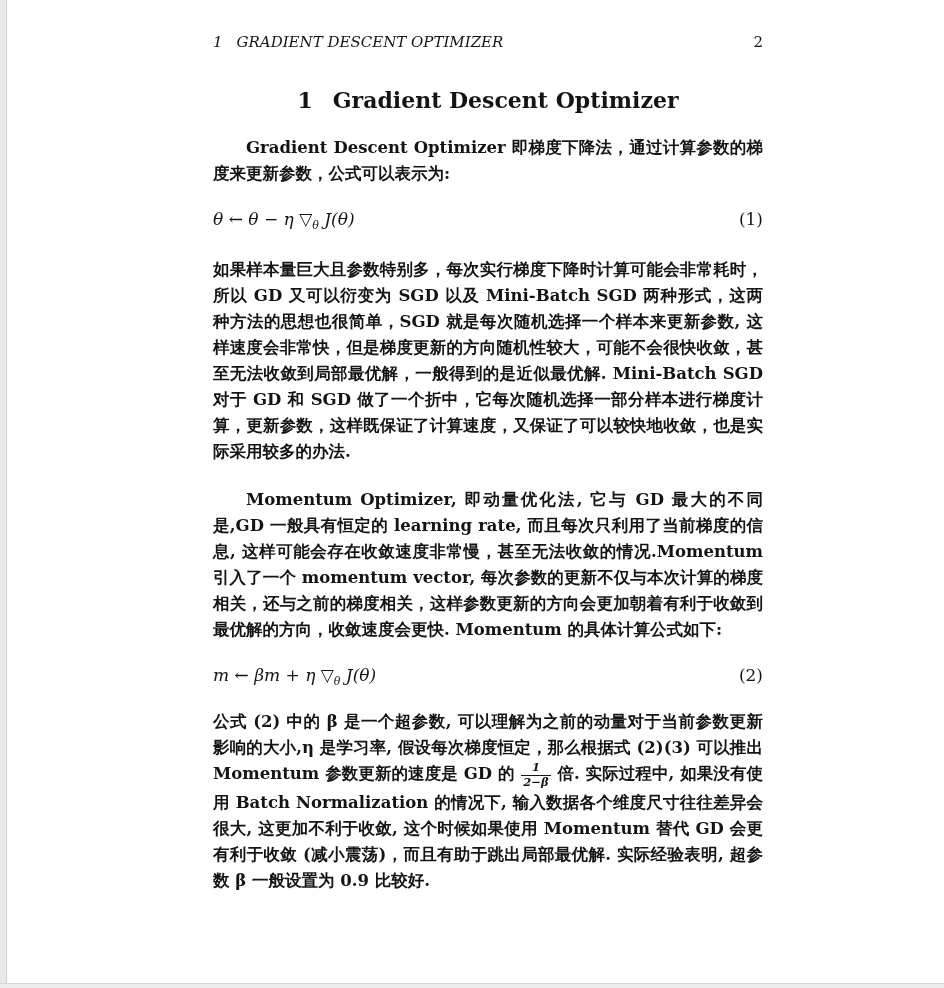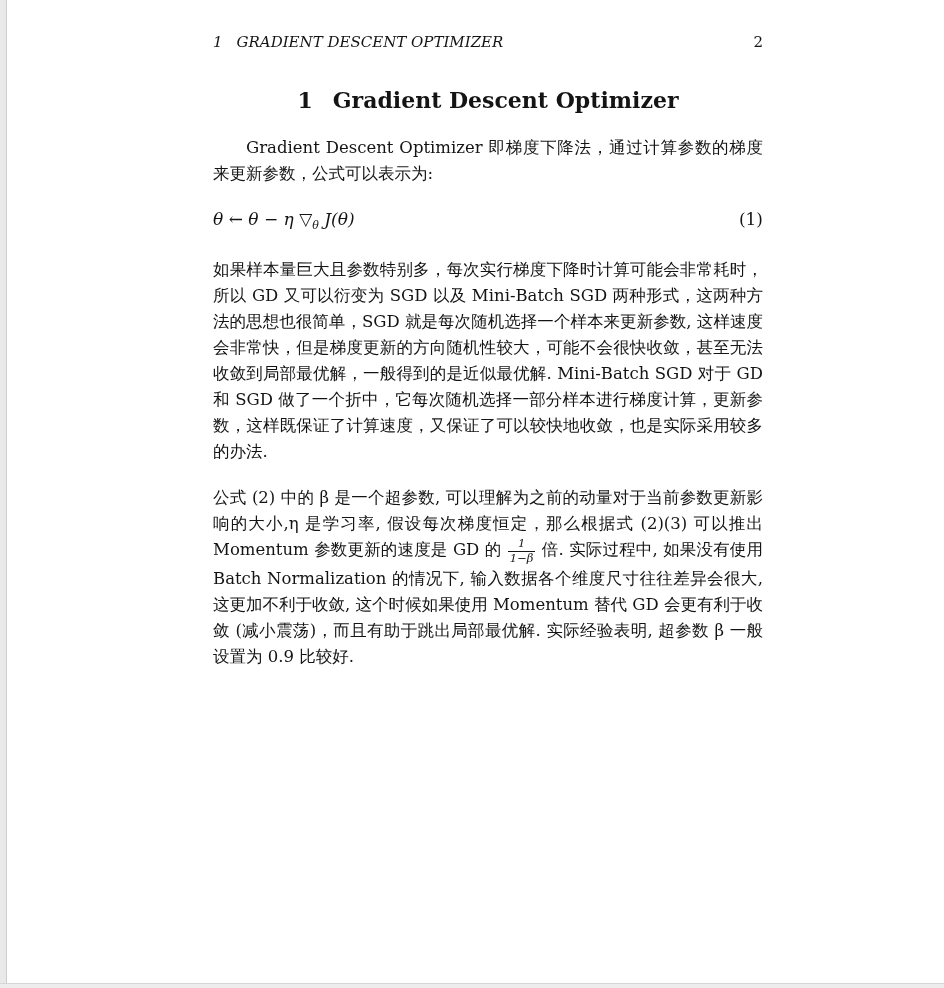--- a/index.html
+++ b/index.html
@@ -56,20 +56,21 @@
   }
   .section-heading .sec-num { margin-right: 20px; }
   .section-heading.second { margin-top: 32px; }
 
   p.body-par {
     font-size: 16.5px;
     line-height: 26px;
     text-align: justify;
     margin: 0;
     word-break: break-word;
+    font-weight: bold;
   }
   p.first-indent { text-indent: 33px; }
   .mt-after-heading { margin-top: 22px !important; }
 
   .equation {
     position: relative;
     text-align: left;
     font-size: 17px;
     height: 26px;
     line-height: 24px;
@@ -128,20 +129,25 @@
   <p class="body-par first-indent mt-after-heading">Gradient Descent Optimizer 即梯度下降法，通过计算参数的梯度来更新参数，公式可以表示为:</p>
 
   <div class="equation eq1">
     <span class="eq-body"><span>θ ← θ − η </span><span class="nabla">▽</span><sub>θ</sub><span> J(θ)</span></span>
     <span class="eq-number">(1)</span>
   </div>
 
   <p class="body-par">如果样本量巨大且参数特别多，每次实行梯度下降时计算可能会非常耗时，所以 GD 又可以衍变为 SGD 以及 Mini-Batch SGD 两种形式，这两种方法的思想也很简单，SGD 就是每次随机选择一个样本来更新参数, 这样速度会非常快，但是梯度更新的方向随机性较大，可能不会很快收敛，甚至无法收敛到局部最优解，一般得到的是近似最优解. Mini-Batch SGD 对于 GD 和 SGD 做了一个折中，它每次随机选择一部分样本进行梯度计算，更新参数，这样既保证了计算速度，又保证了可以较快地收敛，也是实际采用较多的办法.</p>
 
 
+  <p class="body-par first-indent mt-after-heading">Momentum Optimizer, 即动量优化法, 它与 GD 最大的不同是,GD 一般具有恒定的 learning rate, 而且每次只利用了当前梯度的信息, 这样可能会存在收敛速度非常慢，甚至无法收敛的情况.Momentum 引入了一个 momentum vector, 每次参数的更新不仅与本次计算的梯度相关，还与之前的梯度相关，这样参数更新的方向会更加朝着有利于收敛到最优解的方向，收敛速度会更快. Momentum 的具体计算公式如下:</p>
 
+  <div class="equation eq2">
+    <span class="eq-body"><span>m ← βm + η </span><span class="nabla">▽</span><sub>θ</sub><span> J(θ)</span></span>
+    <span class="eq-number">(2)</span>
+  </div>
 
 
   <p class="body-par mt-after-eq">
-    <span>公式 (2) 中的 β 是一个超参数, 可以理解为之前的动量对于当前参数更新影响的大小,η 是学习率, 假设每次梯度恒定，那么根据式 (2)(3) 可以推出 Momentum 参数更新的速度是 GD 的 </span><span class="frac"><span class="fnum">1</span><span class="fden">1−β</span></span><span> 倍. 实际过程中, 如果没有使用 Batch Normalization 的情况下, 输入数据各个维度尺寸往往差异会很大, 这更加不利于收敛, 这个时候如果使用 Momentum 替代 GD 会更有利于收敛 (减小震荡)，而且有助于跳出局部最优解. 实际经验表明, 超参数 β 一般设置为 0.9 比较好.</span>
+    <span>公式 (2) 中的 β 是一个超参数, 可以理解为之前的动量对于当前参数更新影响的大小,η 是学习率, 假设每次梯度恒定，那么根据式 (2)(3) 可以推出 Momentum 参数更新的速度是 GD 的 </span><span class="frac"><span class="fnum">1</span><span class="fden">2−β</span></span><span> 倍. 实际过程中, 如果没有使用 Batch Normalization 的情况下, 输入数据各个维度尺寸往往差异会很大, 这更加不利于收敛, 这个时候如果使用 Momentum 替代 GD 会更有利于收敛 (减小震荡)，而且有助于跳出局部最优解. 实际经验表明, 超参数 β 一般设置为 0.9 比较好.</span>
   </p>
 
 </div>
 
 </body></html>

